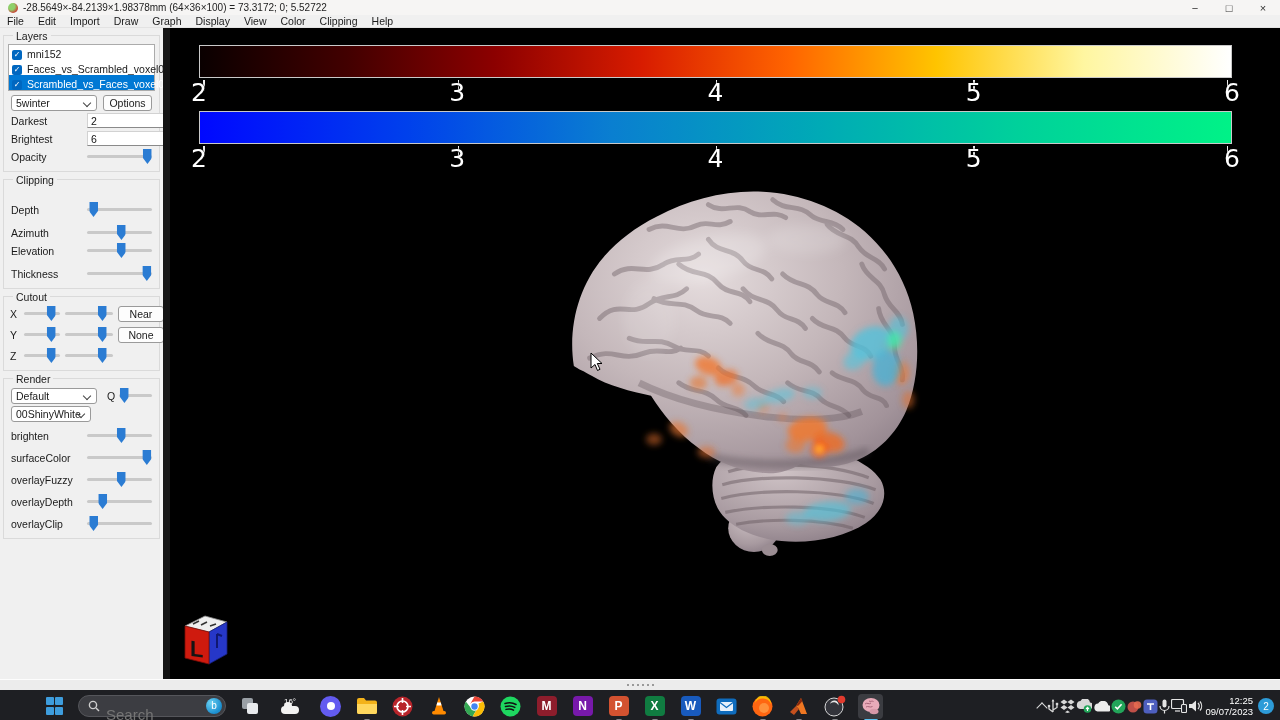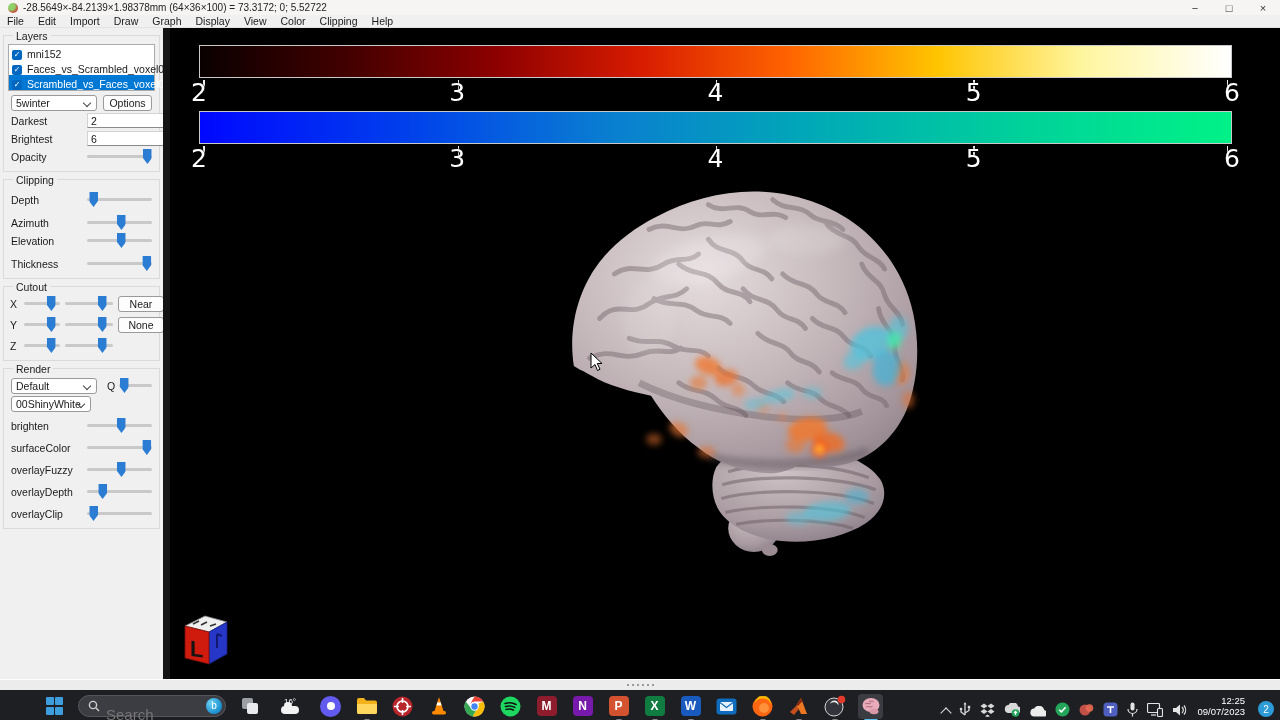--- a/index.html
+++ b/index.html
@@ -95,21 +95,21 @@
   .ticon.active::after { content:""; position:absolute; bottom:-3px; left:50%;
     transform:translateX(-50%); width:14px; height:2.5px; border-radius:2px; background:#5ac2f2; }
   .sq { width:20px; height:20px; border-radius:4px; color:#fff; font-size:12px;
     font-weight:bold; display:flex; align-items:center; justify-content:center; }
   .circ { width:21px; height:21px; border-radius:50%; }
   .weather { display:flex; flex-direction:column; align-items:center; font-size:8px;
     line-height:8px; color:#fff; width:32px; }
   .cloud { width:18px; height:8px; background:#f2f2f2; border-radius:6px; position:relative; }
   .cloud::before { content:""; position:absolute; left:3px; top:-4px; width:8px; height:8px;
     background:#f2f2f2; border-radius:50%; }
-  .tray { margin-left:auto; display:flex; align-items:flex-end; gap:9px; padding-right:6px; }
+  .tray { margin-left:auto; display:flex; align-items:center; gap:1px; padding-right:6px; }
   .tray svg { display:block; }
   .clock { text-align:right; font-size:9.5px; line-height:11px; color:#fff; }
   .badge { width:16px; height:16px; border-radius:50%; background:#2d9bd8; color:#fff;
     font-size:10px; display:flex; align-items:center; justify-content:center; margin-left:4px; }
   .chev { width:8px; height:8px; border-right:1.6px solid #ddd; border-bottom:1.6px solid #ddd;
     transform:rotate(-135deg); margin-top:4px; }
 </style>
 </head>
 <body>
 
@@ -178,21 +178,21 @@
         <span class="flabel">Opacity</span>
         <div class="slider">
           <div class="track"></div>
             <div class="thumb" style="left: 93%;"></div>
         </div>
       </div>
     </div>
 
     <div class="group">
       <span class="group-label">Clipping</span>
-      <div class="frow" style="margin-top:6px">
+      <div class="frow" style="margin-top:16px">
         <span class="flabel">Depth</span>
         <div class="slider">
           <div class="track"></div>
             <div class="thumb" style="left: 10%;"></div>
         </div>
       </div>
       <div class="frow" style="margin-top:8px">
         <span class="flabel">Azimuth</span>
         <div class="slider">
           <div class="track"></div>

